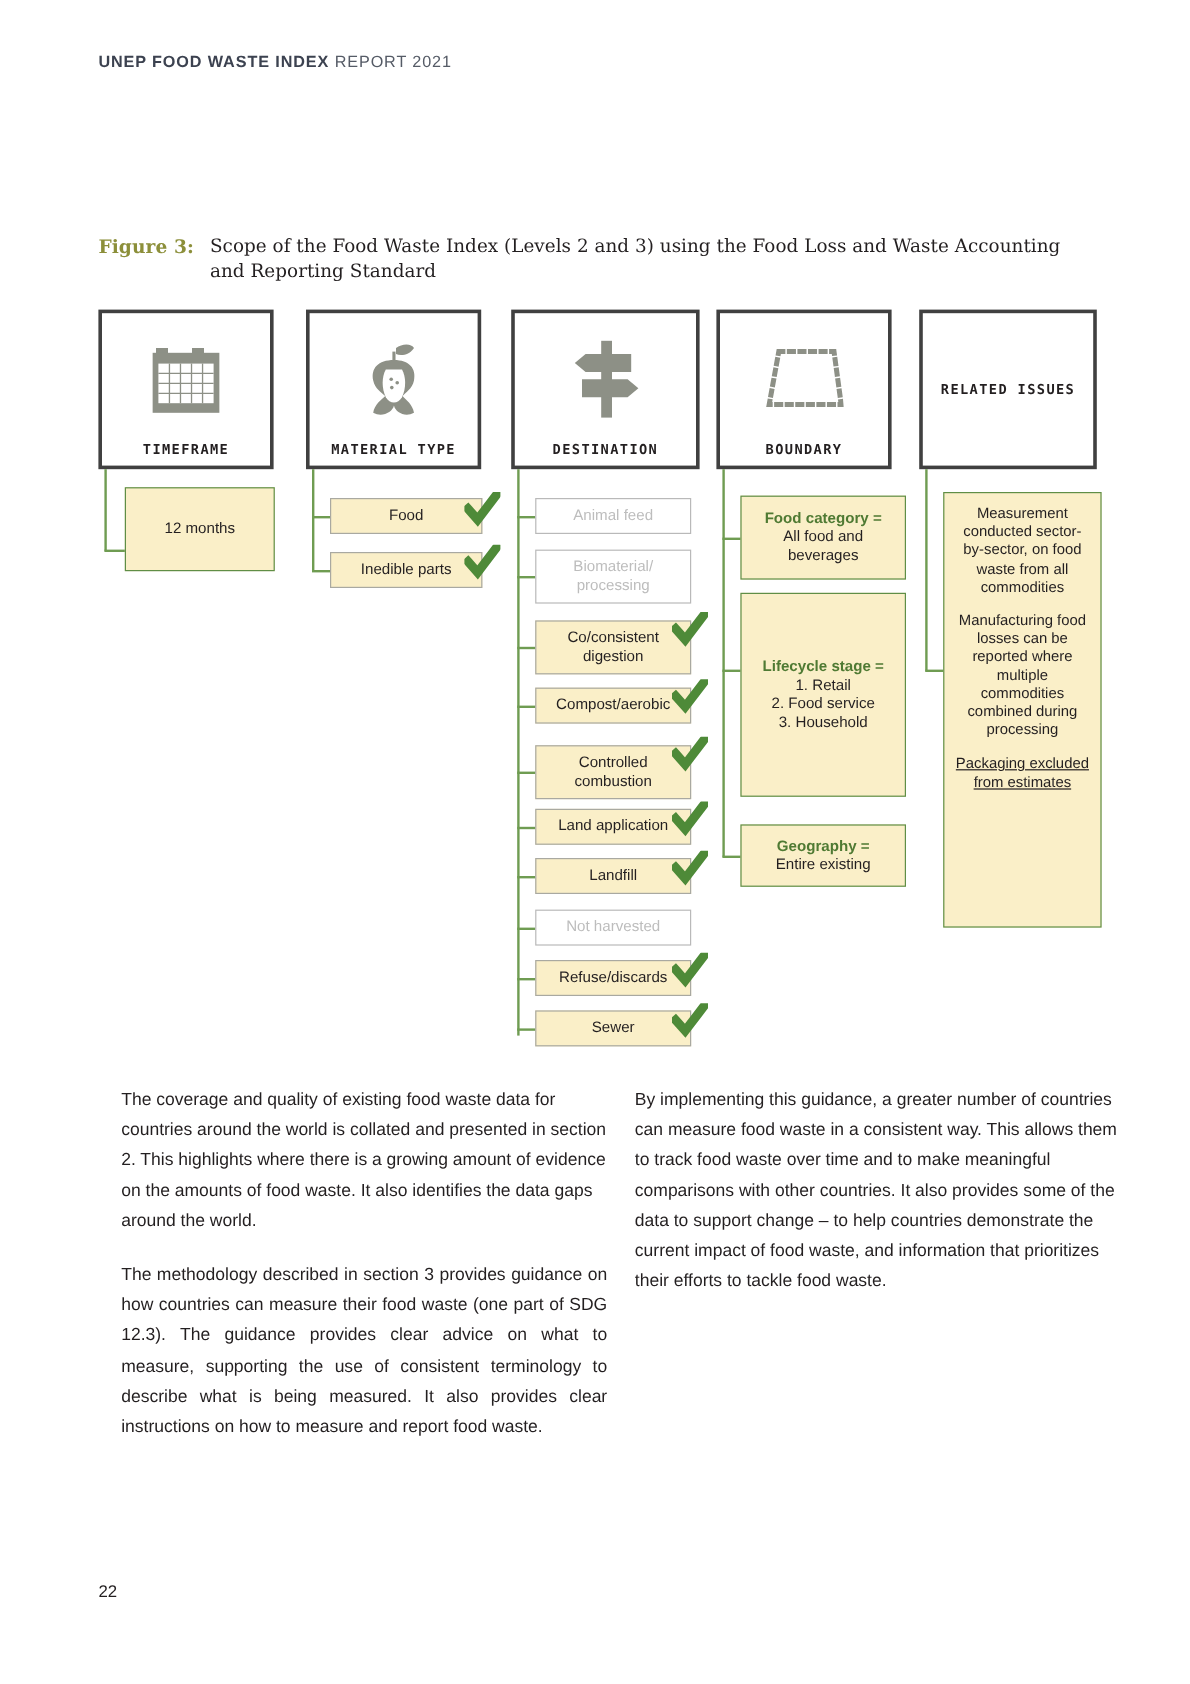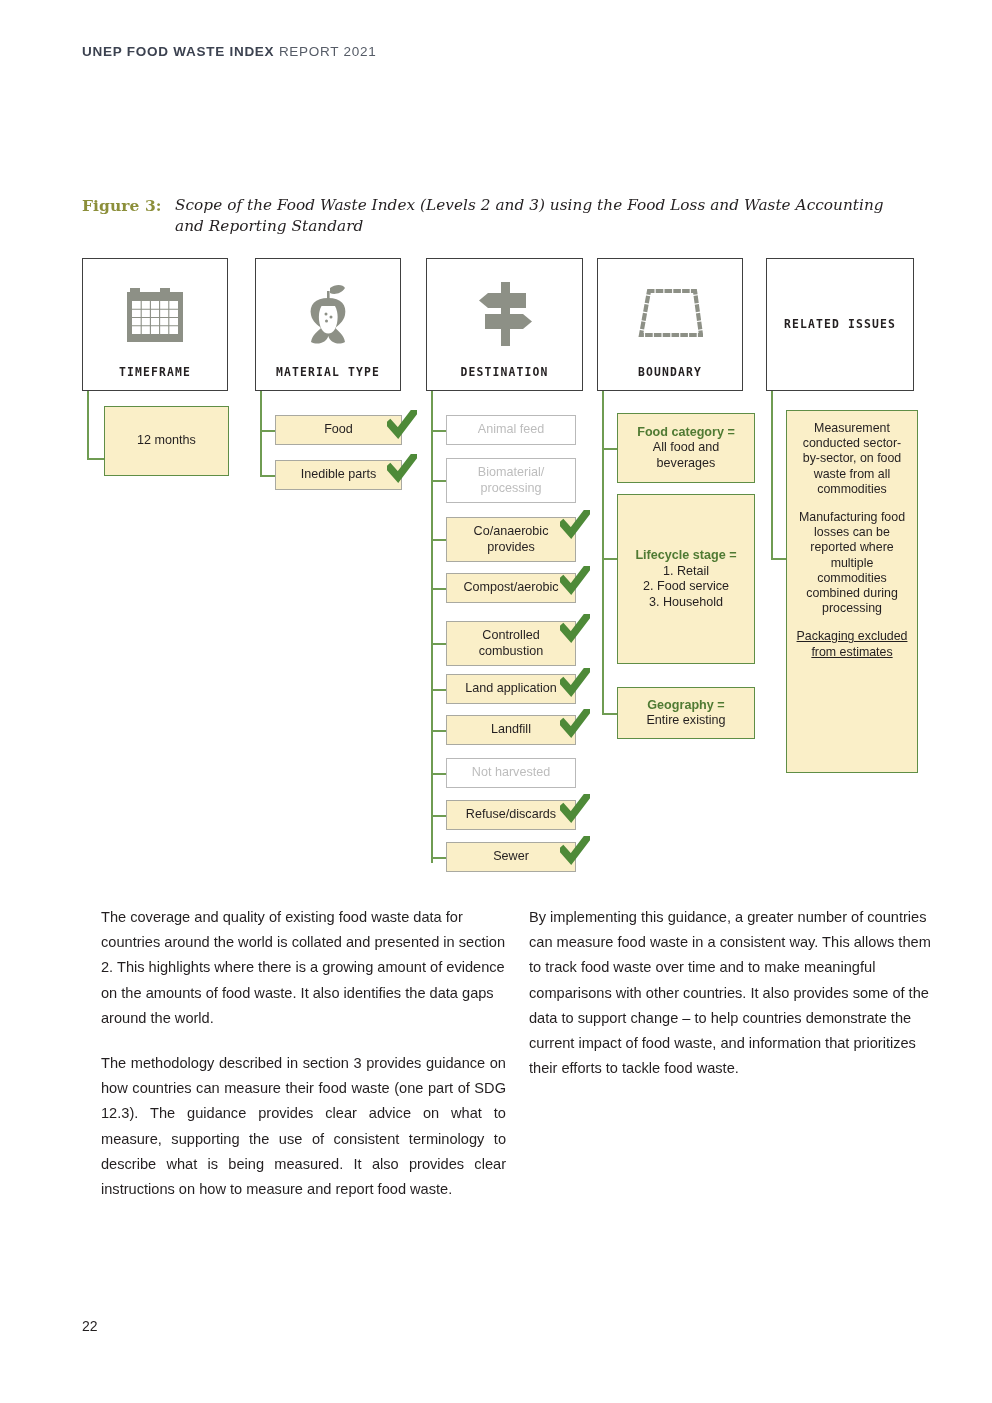--- a/index.html
+++ b/index.html
@@ -7,26 +7,26 @@
 
   
   .runhead{position:absolute;left:82px;top:44px;font-size:13.5px;letter-spacing:.055em;color:#3c4250;}
   .runhead .bold{font-weight:bold;}
   .runhead .light{font-weight:normal;color:#555b66;}
 
   
   .fig-caption{position:absolute;left:82px;top:195px;width:830px;}
   .fig-caption .fig-no{color:#8c8f3a;font-weight:bold;font-size:15.5px;font-family:"DejaVu Serif",serif;
       float:left;width:88px;line-height:21px;letter-spacing:.005em;}
-  .fig-caption .fig-txt{margin-left:93px;font-family:"DejaVu Serif",serif;font-size:15.3px;line-height:21px;color:#231f20;letter-spacing:.002em;font-style:italic;}
+  .fig-caption .fig-txt{margin-left:93px;font-family:"DejaVu Serif",serif;font-size:15.3px;line-height:21px;color:#231f20;letter-spacing:.002em;}
 
   
   .diagram{position:absolute;left:82px;top:258px;width:832px;height:615px;}
 
-  .col-head{position:absolute;background:#ffffff;border:1px solid #404040;box-sizing:border-box;
+  .col-head{position:absolute;background:#ffffff;border:3px solid #404040;box-sizing:border-box;
       display:flex;flex-direction:column;align-items:center;justify-content:flex-start;}
   .col-head .icon{height:78px;display:flex;align-items:center;justify-content:center;margin-top:16px;}
   .col-head .ctitle{font-family:"DejaVu Sans Mono","Liberation Mono",monospace;font-size:11.4px;font-weight:bold;
       letter-spacing:.10em;color:#231f20;text-align:center;margin-top:12px;line-height:15px;}
   .col-head.noicon{justify-content:center;}
   .col-head.noicon .ctitle{margin-top:0;}
 
   
   .spine{position:absolute;background:#6f9c52;width:1.6px;}
   .stub{position:absolute;background:#6f9c52;height:1.6px;}
@@ -169,21 +169,21 @@
   <div class="stub" style="left:349px;top:599px;width:16px;"></div>
 
   <div class="node ghost" style="left:364px;top:157px;width:130px;height:30px;">
     <div class="inner">Animal feed</div>
   </div>
   <div class="node ghost" style="left:364px;top:200px;width:130px;height:45px;">
     <div class="inner">Biomaterial/ processing</div>
   </div>
 
   <div class="node cream" style="left:364px;top:259px;width:130px;height:45px;">
-    <div class="inner">Co/anaerobic provides</div>
+    <div class="inner">Co/consistent digestion</div>
   </div>
   <svg class="tick" style="left:478px;top:252px;" viewBox="0 0 30 30">
     <path d="M3 14 L11 23 L27 2" fill="none" stroke="#4e8a38" stroke-width="7.5" stroke-linecap="square"></path>
   </svg>
 
   <div class="node cream" style="left:364px;top:315px;width:130px;height:30px;">
     <div class="inner">Compost/aerobic</div>
   </div>
   <svg class="tick" style="left:478px;top:308px;" viewBox="0 0 30 30">
     <path d="M3 14 L11 23 L27 2" fill="none" stroke="#4e8a38" stroke-width="7.5" stroke-linecap="square"></path>

